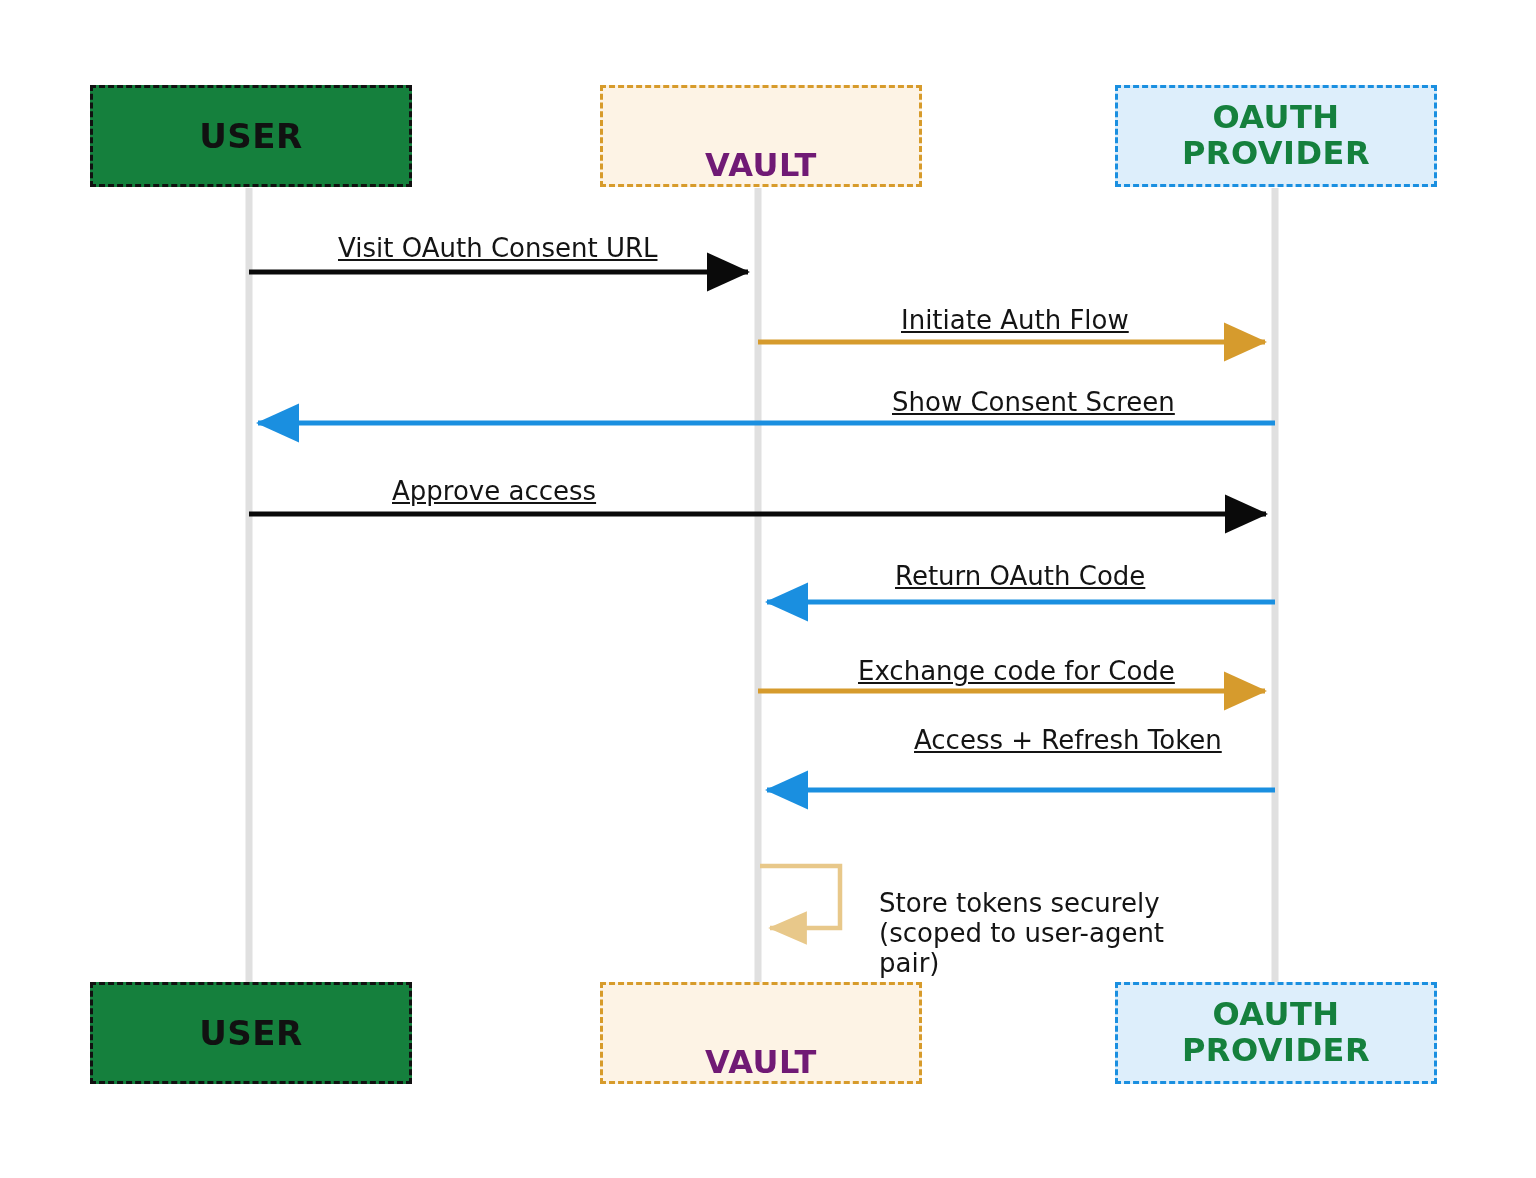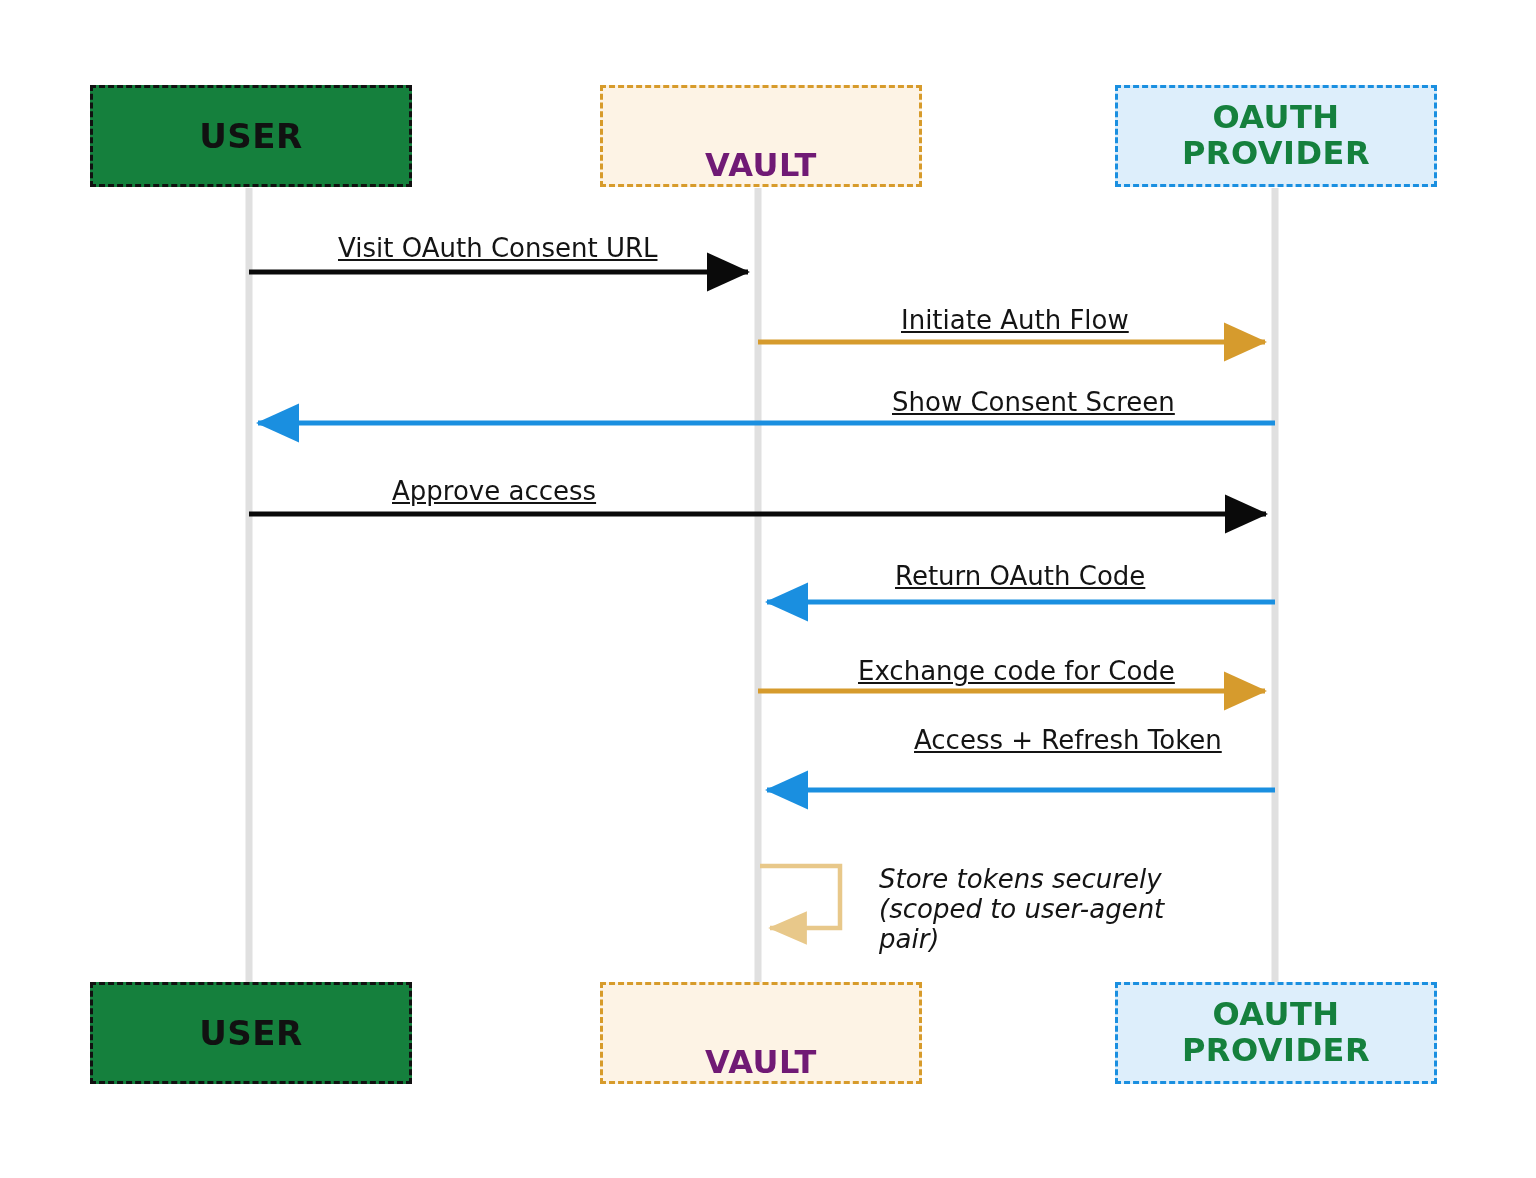--- a/index.html
+++ b/index.html
@@ -146,15 +146,15 @@
 <div class="msg-label" style="left:892px; top:387px;">Show Consent Screen</div>
 
 <div class="msg-label" style="left:392px; top:476px;">Approve access</div>
 
 <div class="msg-label" style="left:895px; top:561px;">Return OAuth Code</div>
 
 <div class="msg-label" style="left:858px; top:656px;">Exchange code for Code</div>
 
 <div class="msg-label" style="left:866px; top:725px;margin-left:48px;">Access + Refresh Token</div>
 
-<div class="note-label" style="left:879px; top:864px; width:330px;font-style:italic;">Store tokens securely
+<div class="note-label" style="left:879px; top:888px; width:330px;">Store tokens securely
 (scoped to user-agent
 pair)</div>
 
 </body></html>

